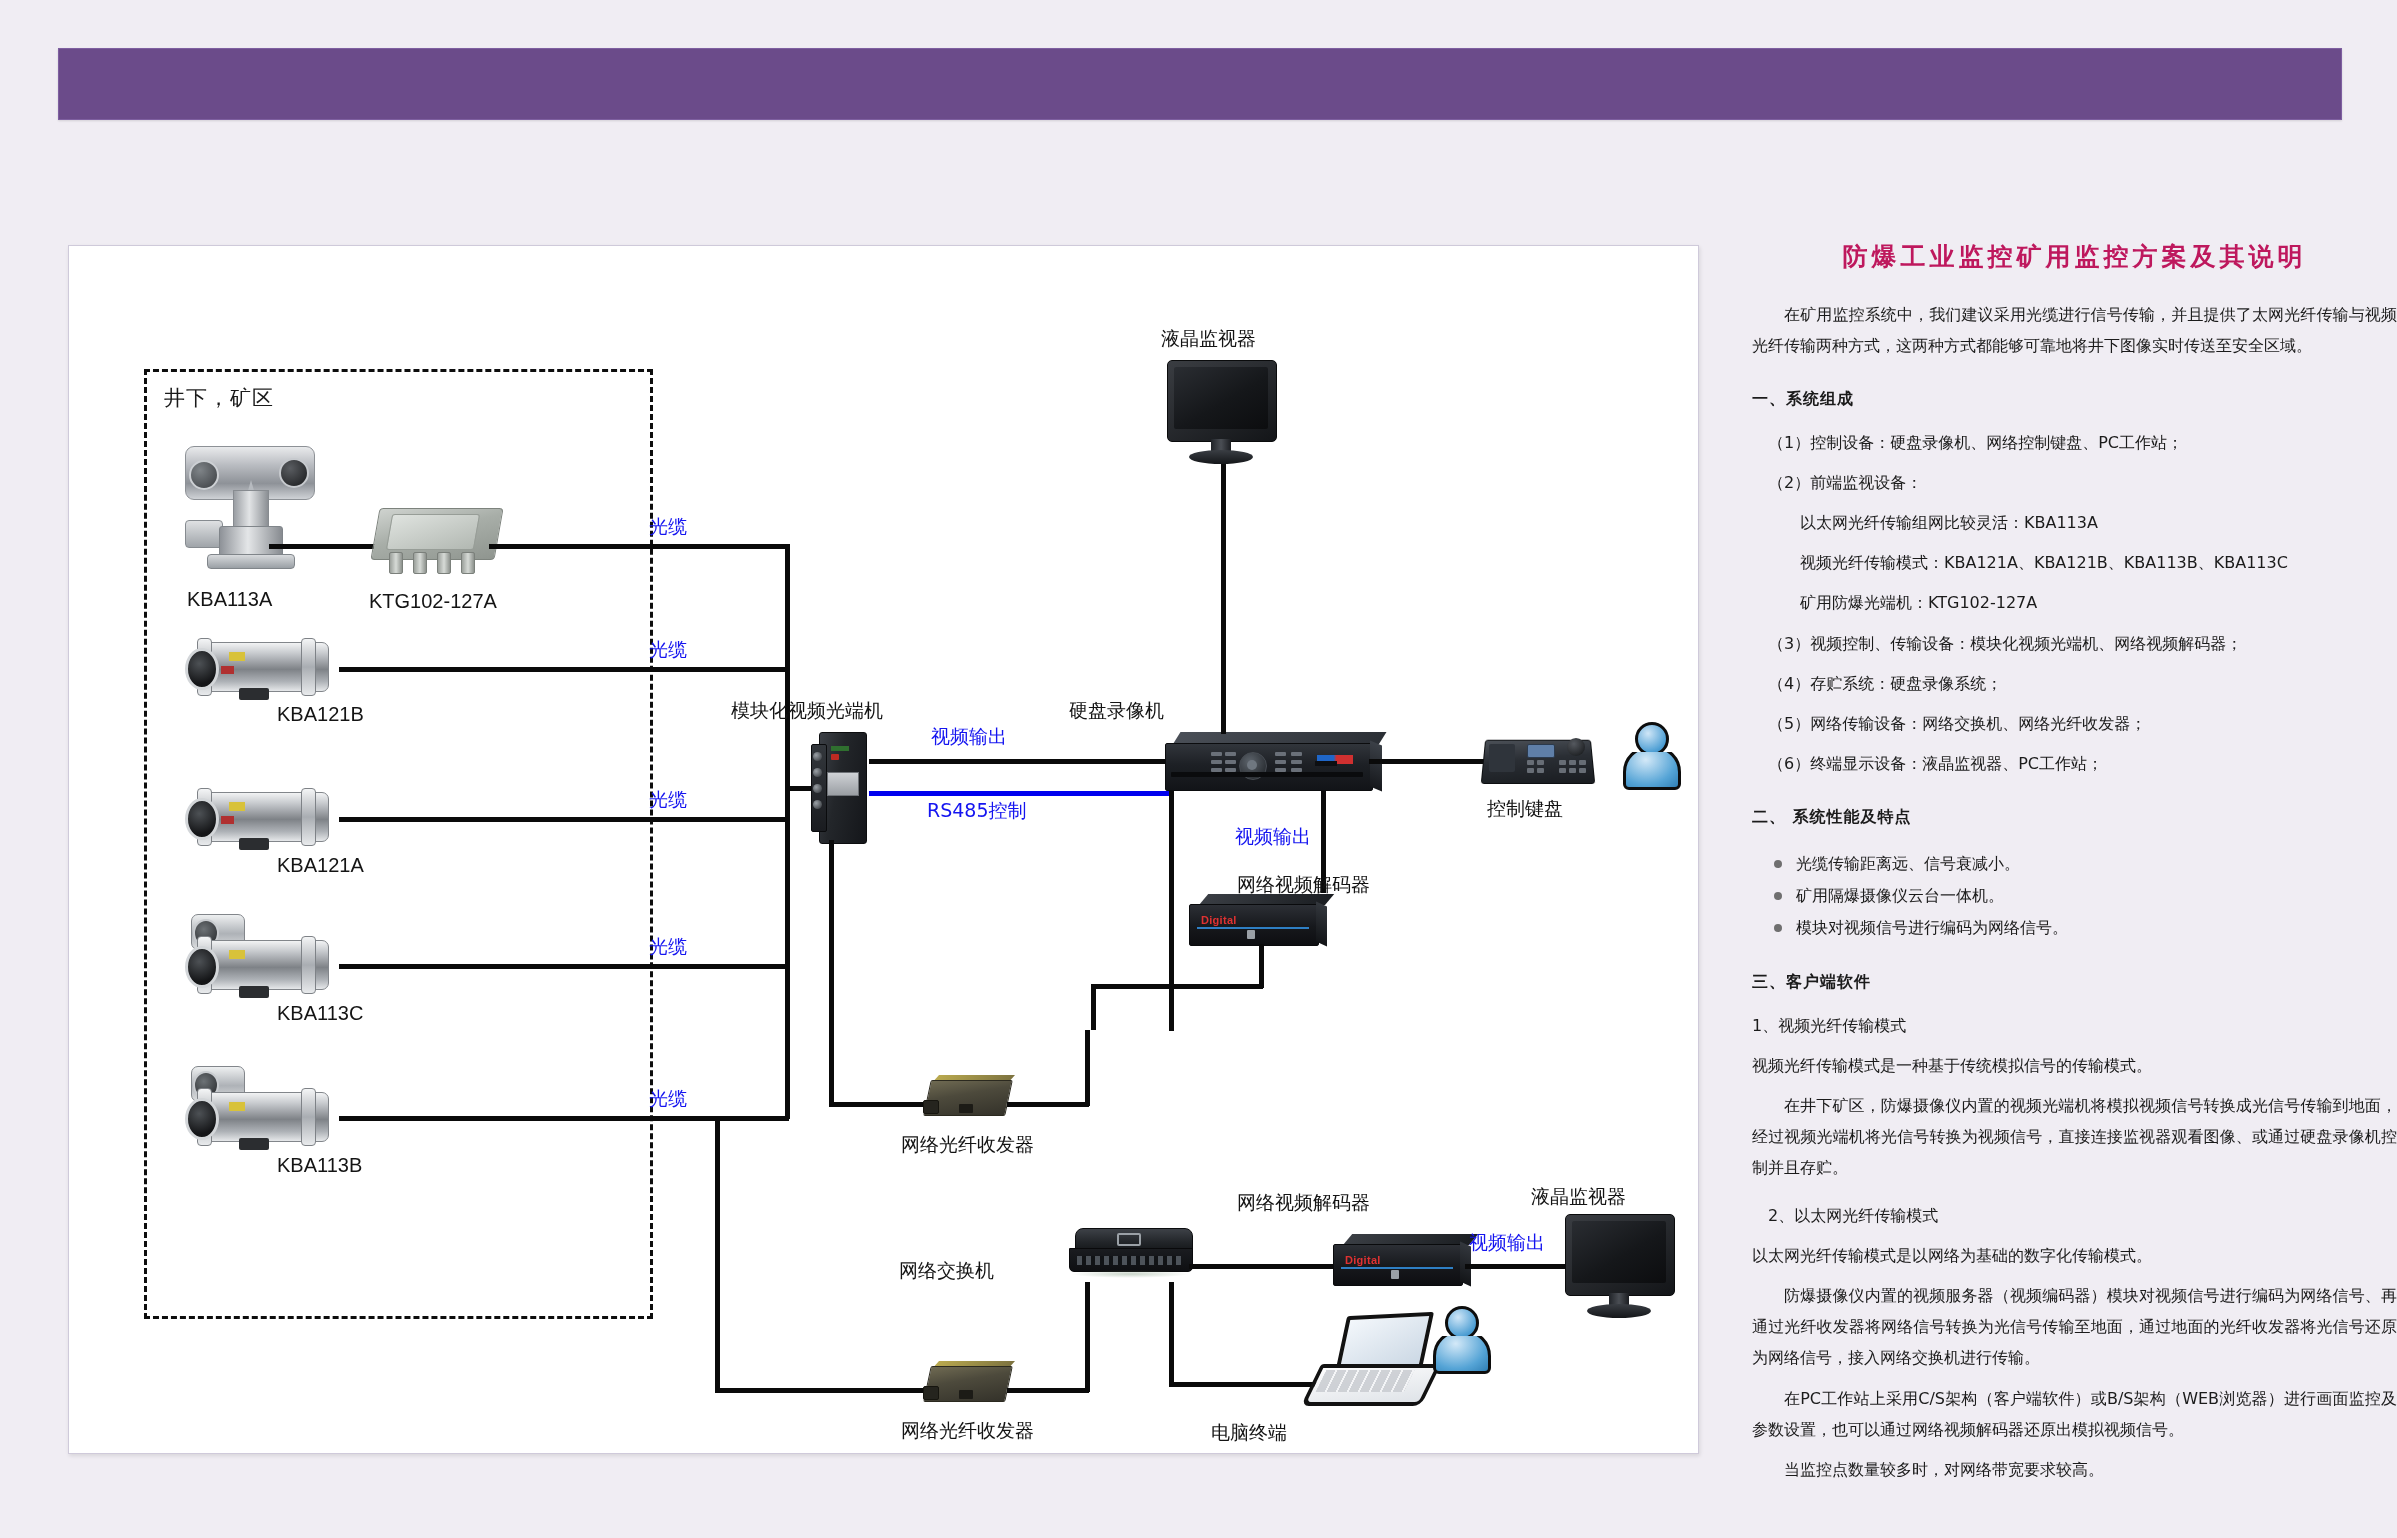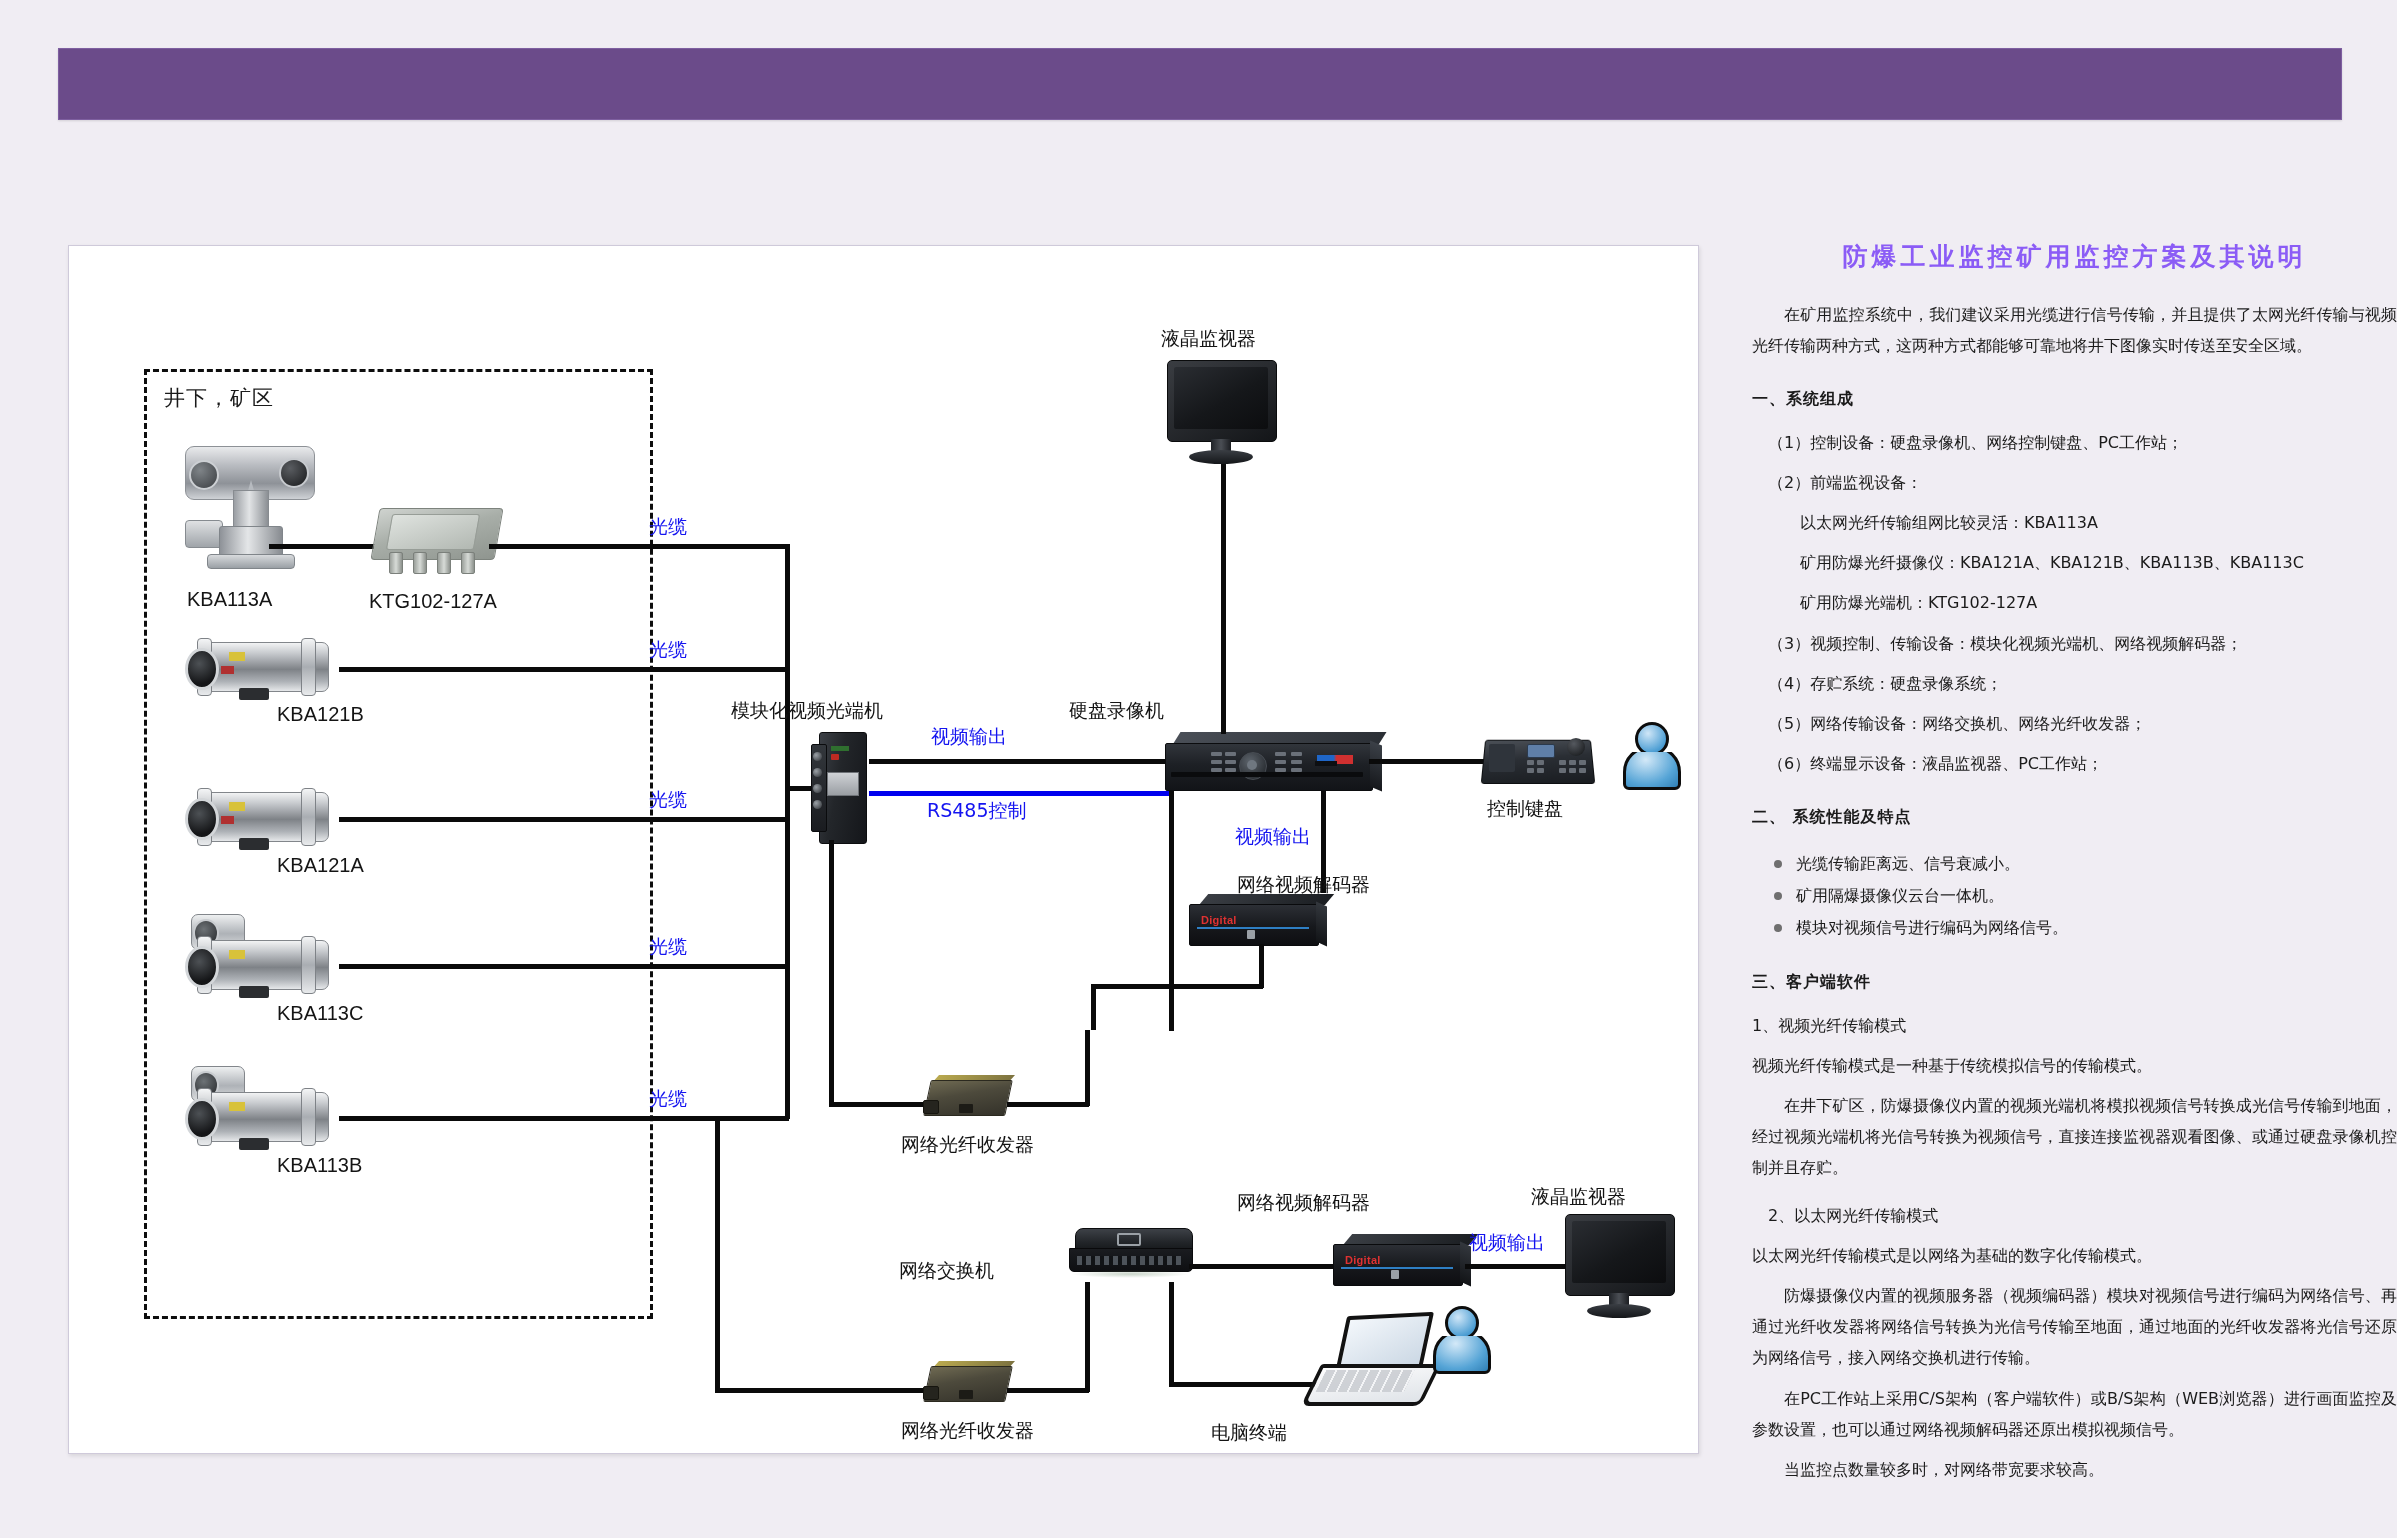--- a/index.html
+++ b/index.html
@@ -347,21 +347,21 @@
   }
 
   
   .doc{
     position:absolute;left:1752px;top:240px;width:645px;
     font-family:"DejaVu Sans","Liberation Sans",sans-serif;
     color:#1b1b1b;
   }
   .doc h1{
     margin:0 0 26px 0;font-size:25px;font-weight:bold;text-align:center;
-    letter-spacing:4px;color:#8b5cf6;
+    letter-spacing:4px;color:#be185d;
   }
   .doc p{margin:0 0 9px 0;font-size:16px;line-height:1.95;text-align:justify;}
   .doc p.indent{text-indent:2em;}
   .doc p.sec{margin-top:22px;margin-bottom:12px;font-weight:bold;letter-spacing:1px;}
   .doc p.item{text-indent:1em;}
   .doc p.sub{text-indent:3em;}
   .doc p.sub2{margin-top:16px;text-indent:1em;}
   .doc ul{margin:16px 0 0 0;padding:0 0 0 44px;list-style:none;}
   .doc li{font-size:16px;line-height:2.0;position:relative;}
   .doc li::before{
@@ -643,21 +643,21 @@
 <div class="doc">
 
   <h1>防爆工业监控矿用监控方案及其说明</h1>
 
   <p class="indent">在矿用监控系统中，我们建议采用光缆进行信号传输，并且提供了太网光纤传输与视频光纤传输两种方式，这两种方式都能够可靠地将井下图像实时传送至安全区域。</p>
 
   <p class="sec">一、系统组成</p>
   <p class="item">（1）控制设备：硬盘录像机、网络控制键盘、PC工作站；</p>
   <p class="item">（2）前端监视设备：</p>
   <p class="sub">以太网光纤传输组网比较灵活：KBA113A</p>
-  <p class="sub">矿用防爆光纤摄像仪：KBA121A、KBA121B、KBA113B、KBA113C</p>
+  <p class="sub">视频光纤传输模式：KBA121A、KBA121B、KBA113B、KBA113C</p>
   <p class="sub">矿用防爆光端机：KTG102-127A</p>
   <p class="item">（3）视频控制、传输设备：模块化视频光端机、网络视频解码器；</p>
   <p class="item">（4）存贮系统：硬盘录像系统；</p>
   <p class="item">（5）网络传输设备：网络交换机、网络光纤收发器；</p>
   <p class="item">（6）终端显示设备：液晶监视器、PC工作站；</p>
 
   <p class="sec">二、 系统性能及特点</p>
   <ul>
     <li>光缆传输距离远、信号衰减小。</li>
     <li>矿用隔爆摄像仪云台一体机。</li>

